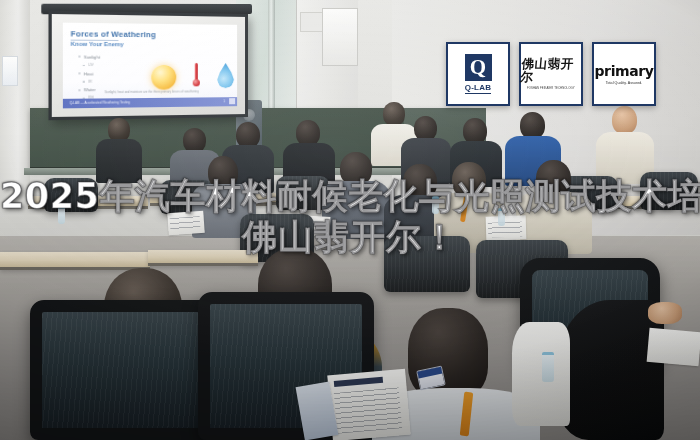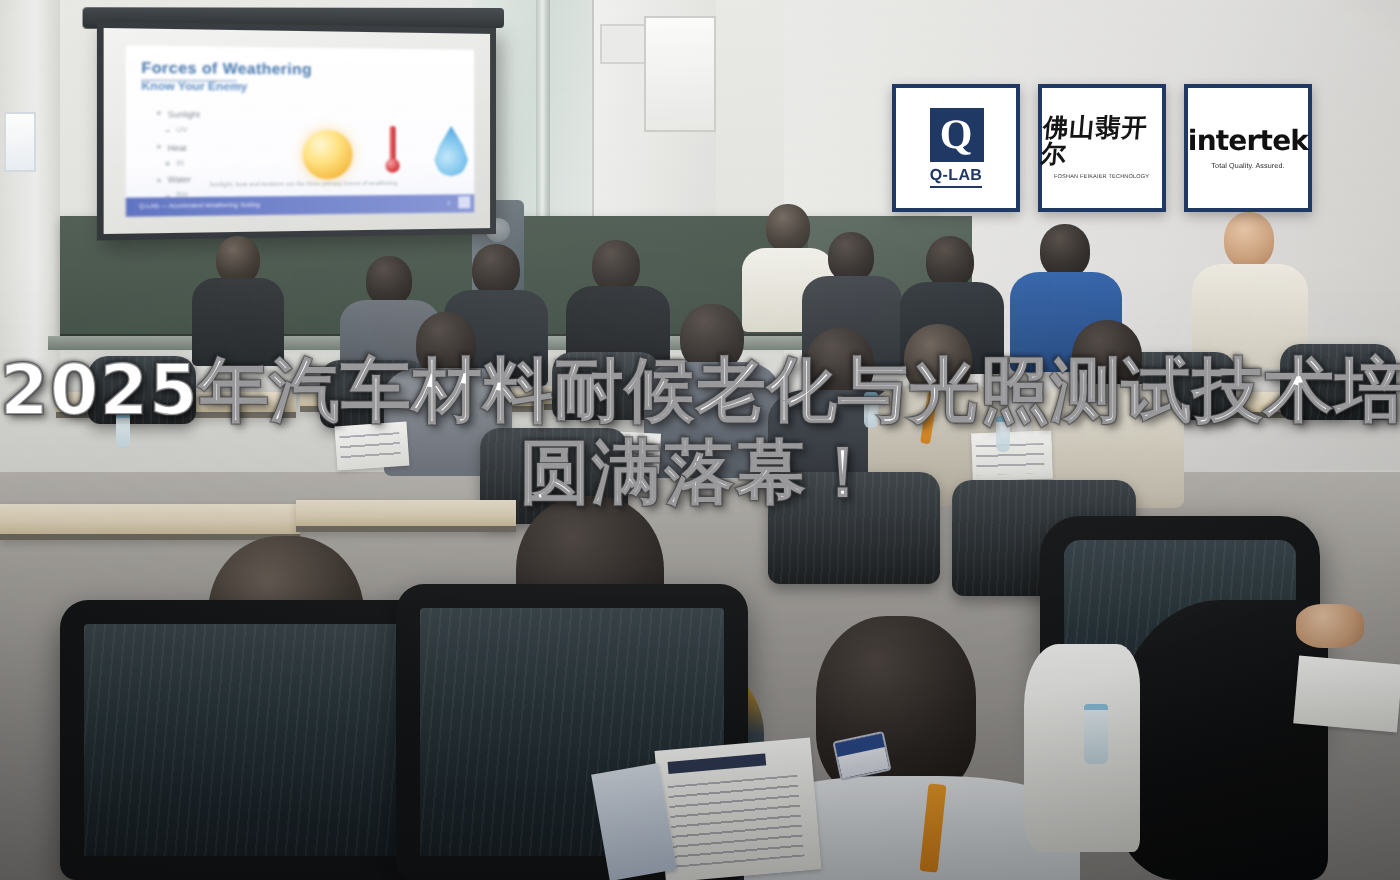--- a/index.html
+++ b/index.html
@@ -480,25 +480,25 @@
 
     <div class="logo-card">
       <div class="cn-logo">
         <div class="cn-cal">佛山翡开尔</div>
         <div class="cn-en">FOSHAN FEIKAIER TECHNOLOGY</div>
       </div>
     </div>
 
     <div class="logo-card">
       <div class="itk">
-        <div class="itk-word">intertek</div>
+        <div class="itk-word">primary</div>
         <div class="itk-tag">Total Quality. Assured.</div>
       </div>
     </div>
 
   </div>
 
   <div class="headline">
     <div class="l1">2025年汽车材料耐候老化与光照测试技术培训</div>
-    <div class="l2">圆满落幕！</div>
+    <div class="l2">佛山翡开尔！</div>
   </div>
 
 </div>
 
 </body></html>

